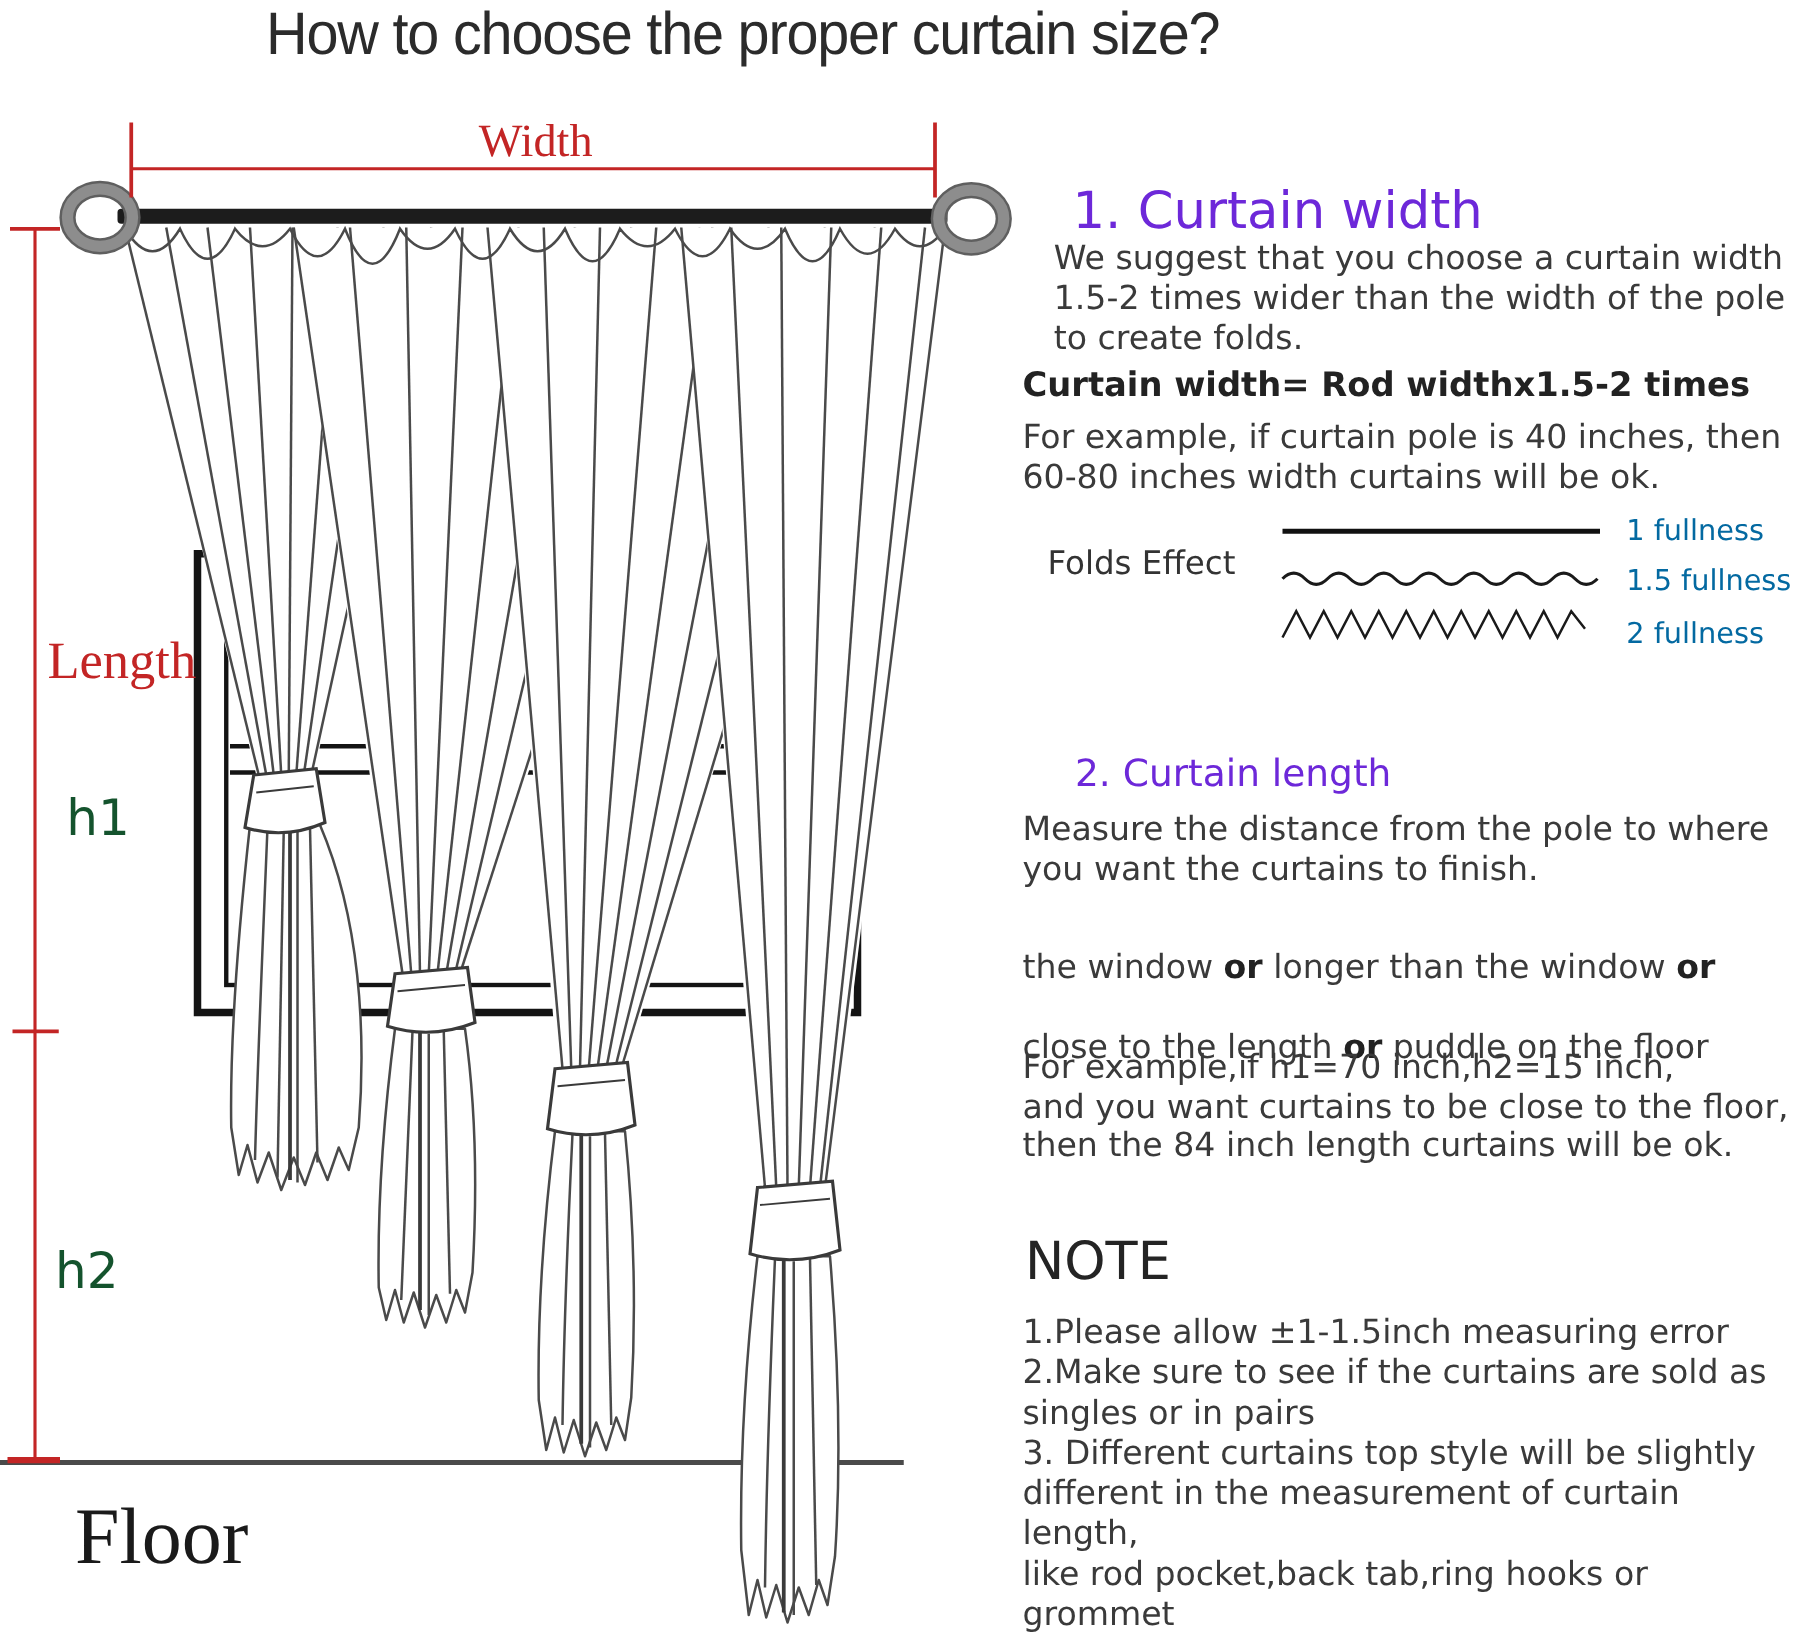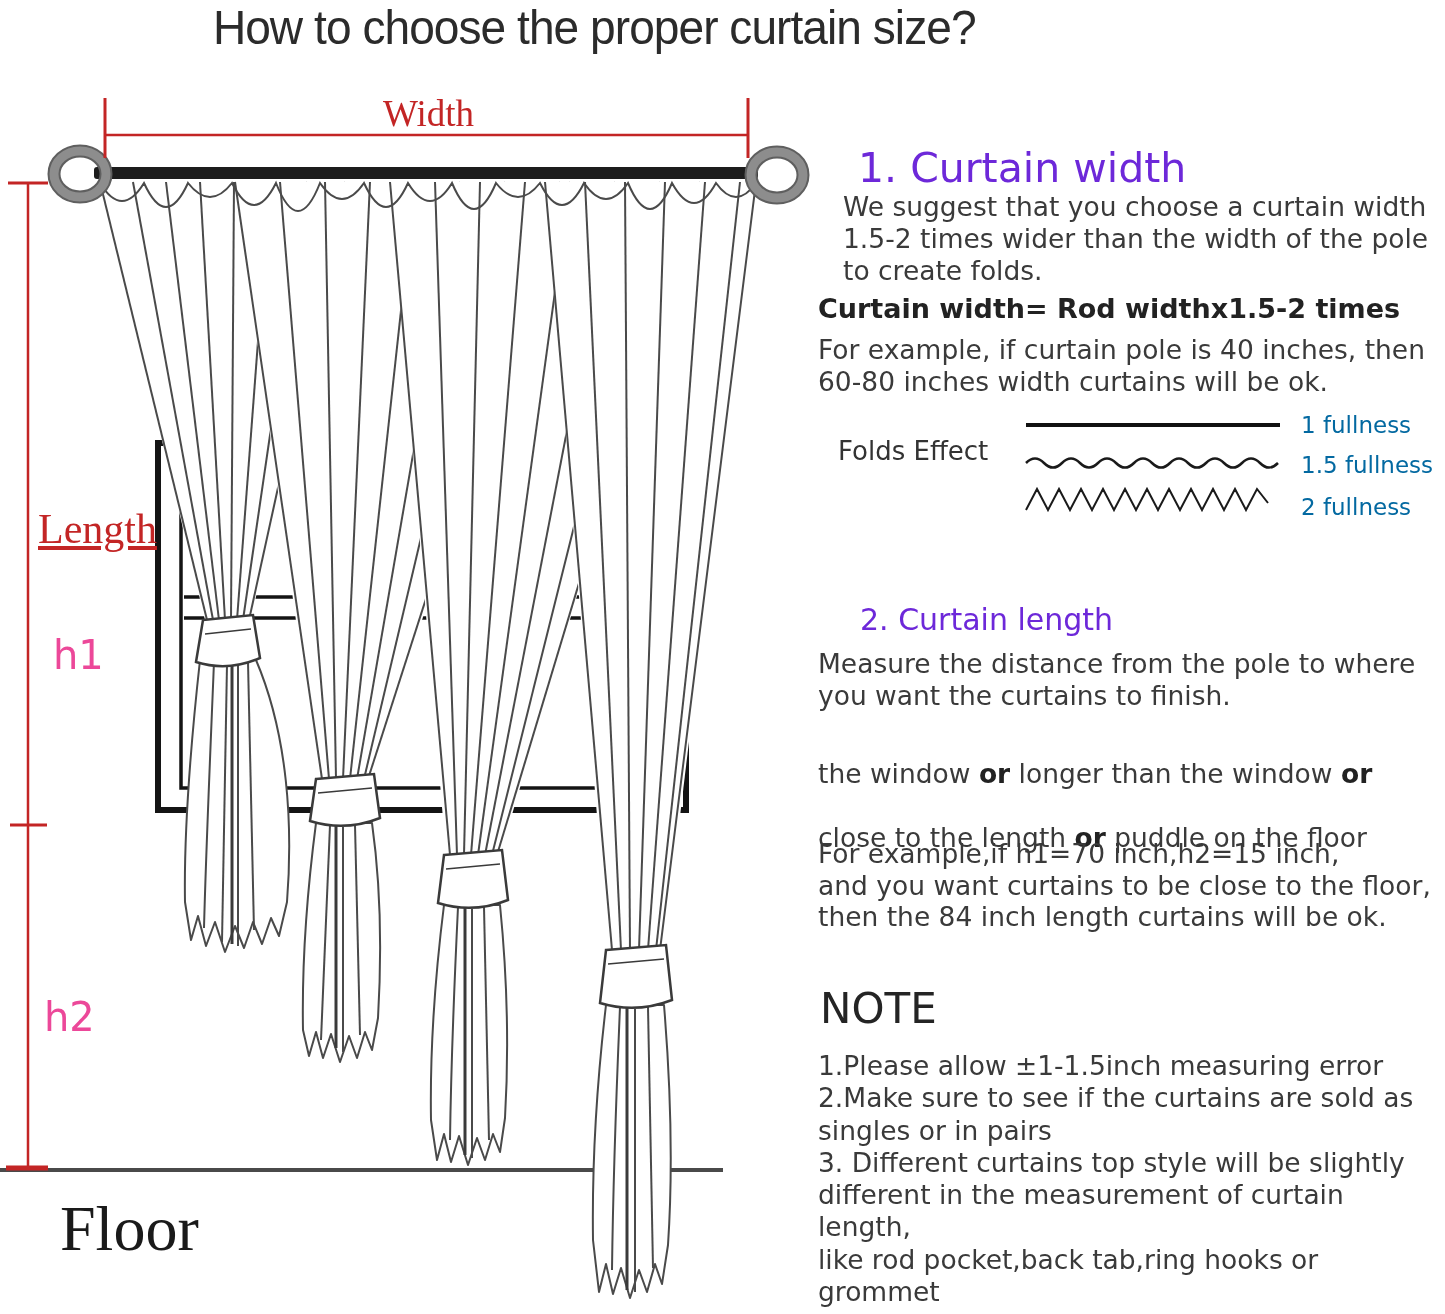--- a/index.html
+++ b/index.html
@@ -7,21 +7,21 @@
        font-family:"DejaVu Sans",sans-serif;color:#333;}
   .abs{position:absolute;}
   .serif{font-family:"Liberation Serif",serif;}
   #title{top:0px;left:0;width:1189px;text-align:center;font-family:"Liberation Sans",sans-serif;
          font-size:48px;letter-spacing:-1px;color:#2b2b2b;white-space:nowrap;}
   #title span{display:inline-block;transform:scaleX(0.96);transform-origin:center;}
   .h-big{font-size:41px;color:#6d28d9;white-space:nowrap;margin-top:24px;}
   .body-txt{font-size:26.5px;line-height:32px;color:#3a3a3a;white-space:pre-line;}
   .bold-line{font-size:27px;font-weight:bold;color:#222;white-space:nowrap;}
   .red-serif{color:#c32525;}
-  .red-sans{color:#ec4899;}
+  .red-sans{color:#14532d;}
   .fullness{font-size:23px;color:#0369a1;white-space:nowrap;}
   .or-b{font-weight:bold;color:#222;}
   .p4line{white-space:pre;}
   #floor-label{font-size:64px;color:#1a1a1a;margin-left:40px;}
   #width-label{font-size:37px;}
   #length-label{font-size:42px;}
   .hlabel{font-size:40px;}
   #note-head{font-size:42px;color:#242424;}
   svg{display:block;}
 </style>
@@ -157,21 +157,21 @@
 
   <g stroke="#c32525" fill="none">
     <path d="M28,183 V1170" stroke-width="2.5"></path>
     <path d="M8,183 H48" stroke-width="3"></path>
     <path d="M10,825 H47" stroke-width="3"></path>
     <path d="M6,1168 H48" stroke-width="5"></path>
   </g>
 </svg>
 
 <div id="width-label" class="abs serif red-serif" style="left:383px;top:92px;">Width</div>
-<div id="length-label" class="abs serif red-serif" style="left:38px;top:505px;text-decoration:underline;">Length</div>
+<div id="length-label" class="abs serif red-serif" style="left:38px;top:505px;">Length</div>
 <div class="abs hlabel red-sans" style="left:53px;top:632px;">h1</div>
 <div class="abs hlabel red-sans" style="left:44px;top:994px;">h2</div>
 <div id="floor-label" class="abs serif" style="left:20px;top:1192px;">Floor</div>
 
 <div class="abs h-big" style="left:858px;top:120px;">1. Curtain width</div>
 
 <div class="abs body-txt" style="left:830px;top:191px;margin-left:13px;">We suggest that you choose a curtain width
 1.5-2 times wider than the width of the pole
 to create folds.</div>
 

